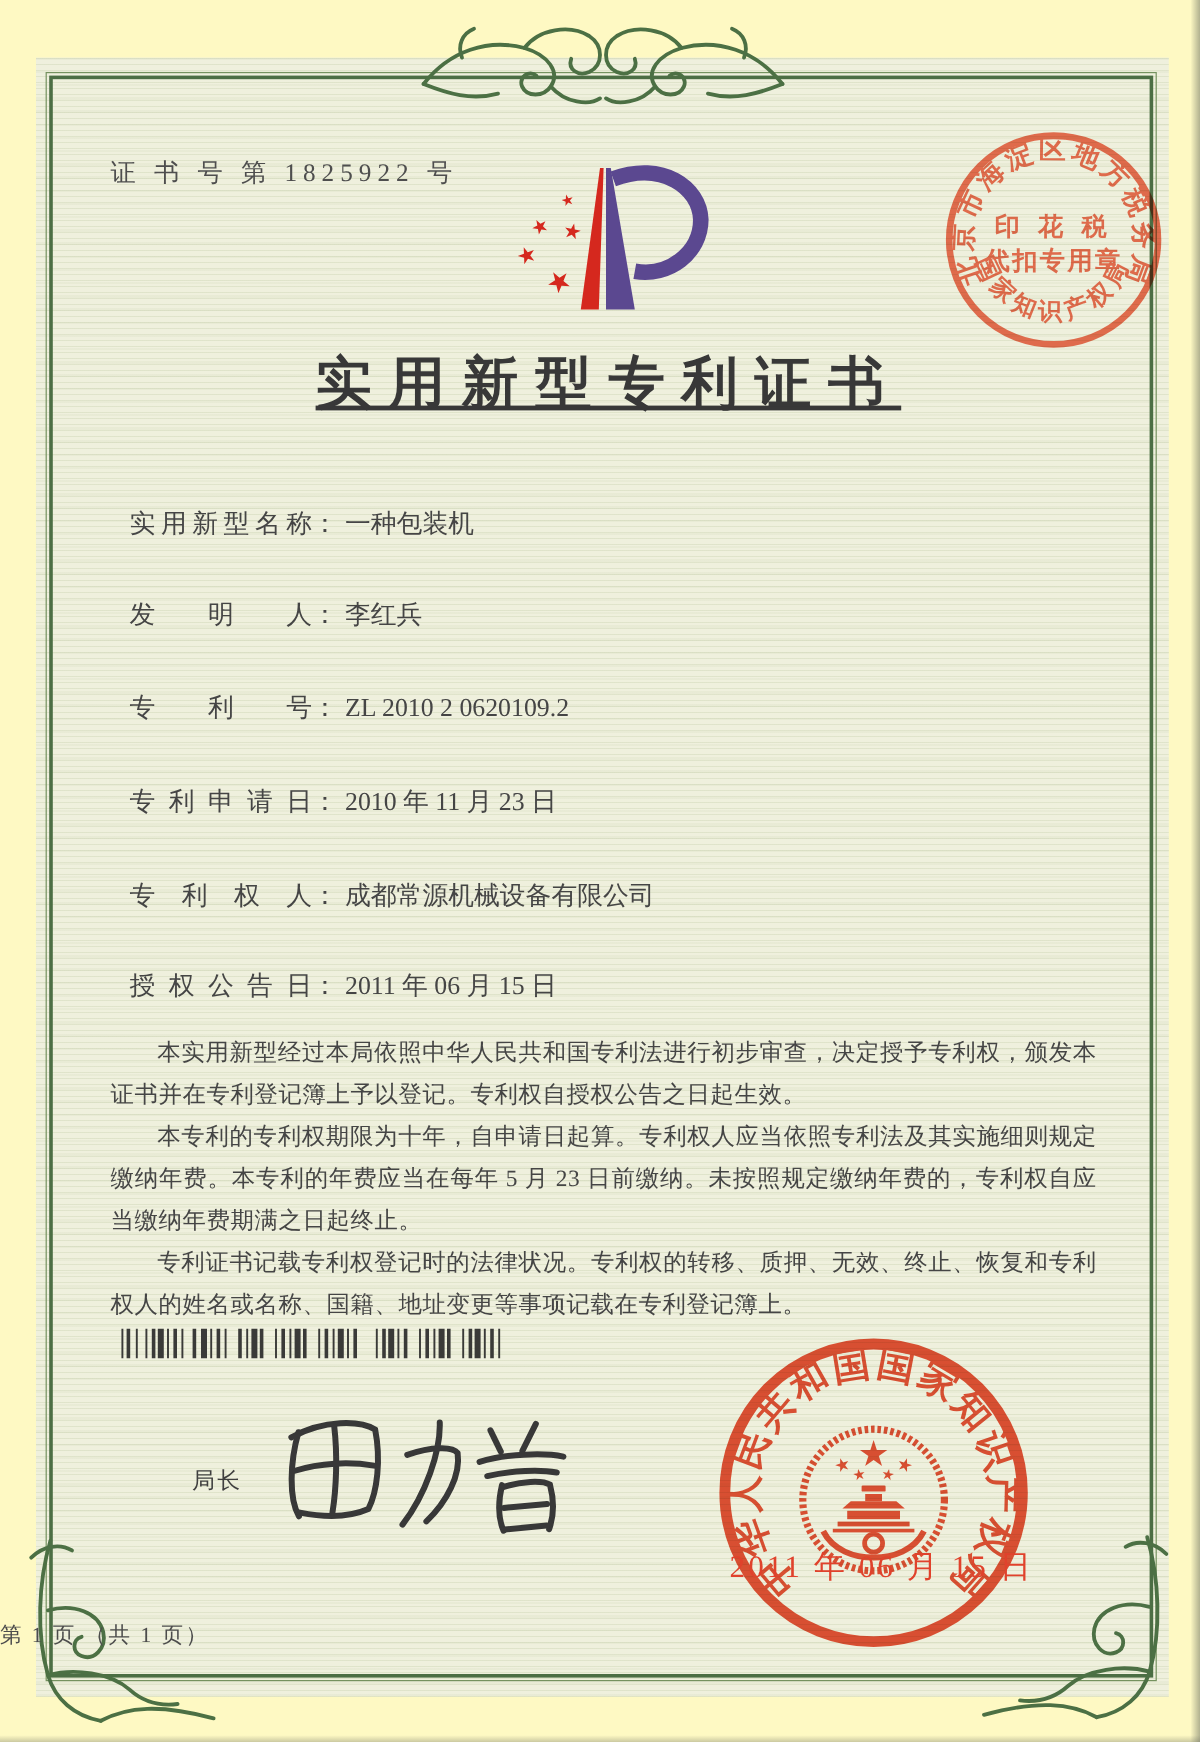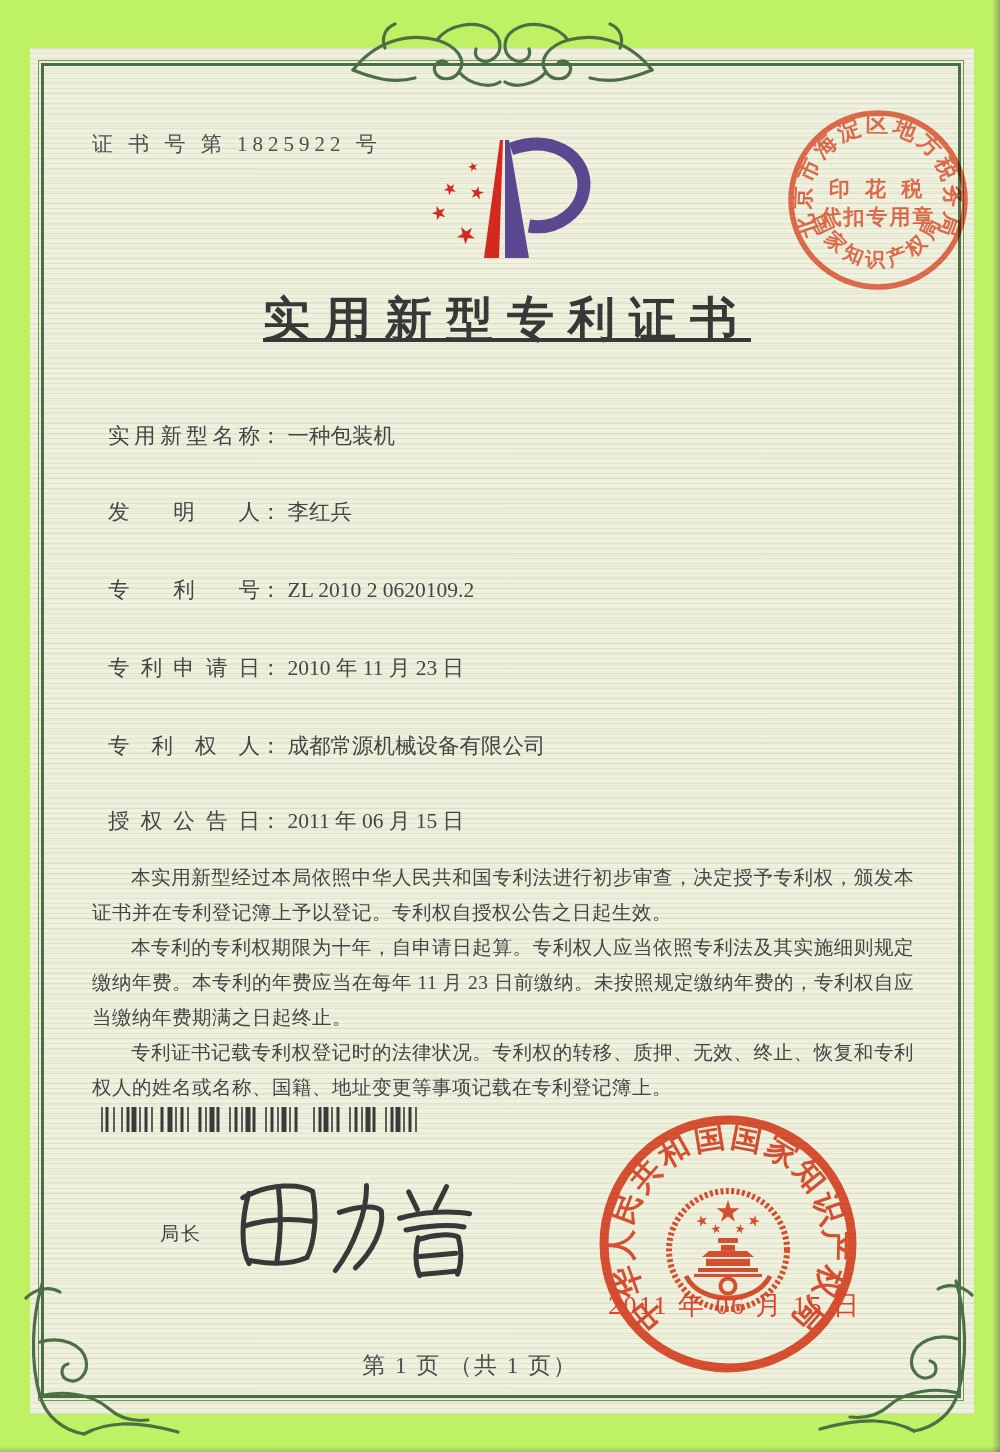--- a/index.html
+++ b/index.html
@@ -1,16 +1,16 @@
 <!DOCTYPE html>
 <html><head>
 <meta charset="utf-8">
 <style>
   html,body{margin:0;padding:0;background:#888;}
-  .page{position:relative;width:1000px;height:1452px;margin:0 auto;background:#bef264;
+  .page{position:relative;width:1000px;height:1452px;margin:0 auto;background:#fef9c3;
         font-family:"Liberation Serif","DejaVu Serif",serif;color:#424242;overflow:hidden;}
   .abs{position:absolute;}
   
   .inner-bg{left:30px;top:48px;right:26px;bottom:38px;background-color:#eff0dd;
     background-image:repeating-linear-gradient(0deg,rgba(148,168,112,.17) 0 1px,rgba(255,255,255,0) 1px 5px),
                      repeating-linear-gradient(0deg,rgba(148,168,112,.07) 0 2px,rgba(255,255,255,0) 2px 11px);}
   .edge-shadow{top:0;right:0;width:8px;height:100%;
     background:linear-gradient(90deg,rgba(0,0,0,0),rgba(100,105,92,.5));}
   .bottom-shadow{left:0;bottom:0;width:100%;height:6px;
     background:linear-gradient(180deg,rgba(0,0,0,0),rgba(100,105,92,.35));}
@@ -28,21 +28,21 @@
   .f-value{padding-left:6px;text-align:right;}
   
   .body-text{left:92px;width:822px;top:860px;font-size:19.5px;line-height:35px;
              text-align:justify;color:#454545;letter-spacing:.5px;}
   .body-text p{margin:0;text-indent:2em;}
   
   .sign-title{left:160px;top:1221px;font-size:19px;color:#3f3f3f;letter-spacing:2px;}
   
   .stamp,.seal{mix-blend-mode:multiply;opacity:.95;}
   .seal-date{left:608px;top:1288px;font-size:26px;color:#e0422c;letter-spacing:2.5px;white-space:nowrap;}
-  .footer{left:0;top:1350px;width:940px;text-align:center;font-size:23px;
+  .footer{left:0;top:1350px;width:940px;text-align:left;font-size:18px;
           letter-spacing:2px;color:#4c4c4c;}
   text{font-family:"Liberation Serif","DejaVu Serif",serif;}
 </style>
 </head>
 <body>
 
 <div class="page">
 
   <div class="abs inner-bg"></div>
 
@@ -124,21 +124,21 @@
   </div>
   <div class="abs frow" style="top:731px">
     <span class="f-label">专利权人</span><span>：</span><span class="f-value">成都常源机械设备有限公司</span>
   </div>
   <div class="abs frow" style="top:806px">
     <span class="f-label">授权公告日</span><span>：</span><span class="f-value">2011 年 06 月 15 日</span>
   </div>
 
   <div class="abs body-text">
     <p>本实用新型经过本局依照中华人民共和国专利法进行初步审查，决定授予专利权，颁发本证书并在专利登记簿上予以登记。专利权自授权公告之日起生效。</p>
-    <p>本专利的专利权期限为十年，自申请日起算。专利权人应当依照专利法及其实施细则规定缴纳年费。本专利的年费应当在每年 11 月 23 日前缴纳。未按照规定缴纳年费的，专利权自应当缴纳年费期满之日起终止。</p>
+    <p>本专利的专利权期限为十年，自申请日起算。专利权人应当依照专利法及其实施细则规定缴纳年费。本专利的年费应当在每年 5 月 23 日前缴纳。未按照规定缴纳年费的，专利权自应当缴纳年费期满之日起终止。</p>
     <p>专利证书记载专利权登记时的法律状况。专利权的转移、质押、无效、终止、恢复和专利权人的姓名或名称、国籍、地址变更等事项记载在专利登记簿上。</p>
   </div>
 
   <svg class="abs" style="left:100px;top:1107px" width="322" height="25" viewBox="0 0 322 25">
     <g stroke="#3a3a38">
       <path stroke-width="1.6" d="M2,0V25 M14,0V25 M22,0V25 M40,0V25 M52,0V25 M76,0V25 M88,0V25 M106,0V25 M130,0V25 M142,0V25 M166,0V25 M178,0V25 M190,0V25 M214,0V25 M232,0V25 M250,0V25 M262,0V25 M286,0V25 M304,0V25 M316,0V25"></path>
       <path stroke-width="3" d="M7,0V25 M28,0V25 M46,0V25 M62,0V25 M82,0V25 M100,0V25 M118,0V25 M136,0V25 M154,0V25 M172,0V25 M196,0V25 M220,0V25 M238,0V25 M256,0V25 M274,0V25 M292,0V25 M310,0V25"></path>
       <path stroke-width="5" d="M34,0V25 M70,0V25 M112,0V25 M148,0V25 M184,0V25 M226,0V25 M268,0V25 M298,0V25"></path>
     </g>
   </svg>

